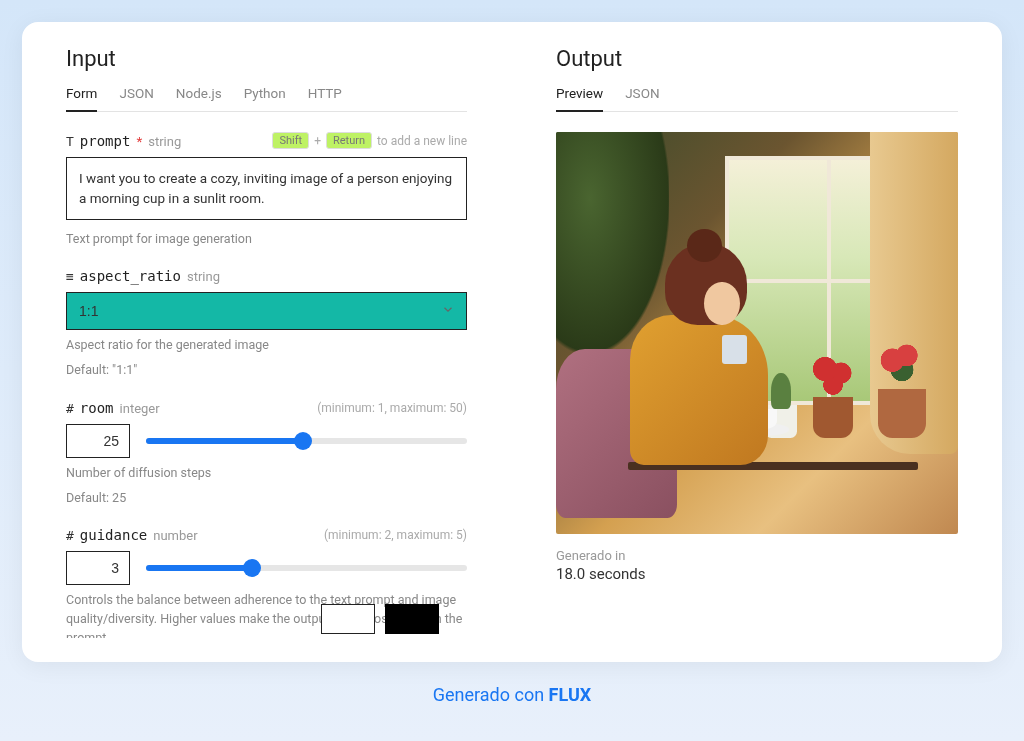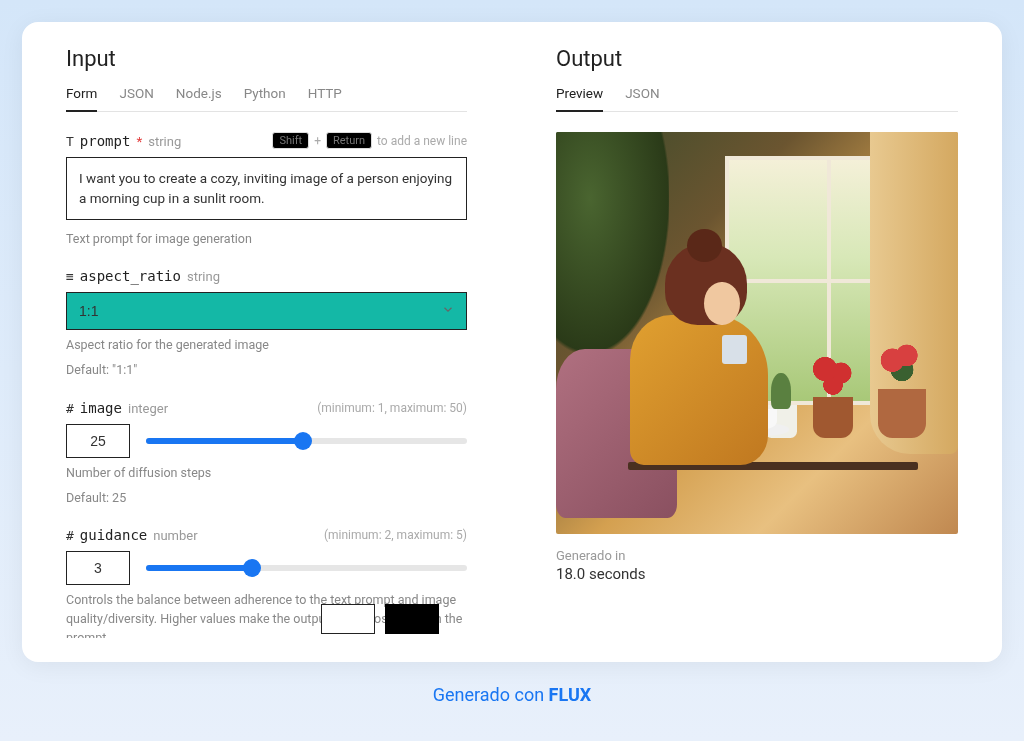--- a/index.html
+++ b/index.html
@@ -74,21 +74,21 @@
     display: flex;
     align-items: center;
     gap: 5px;
   }
   .kbd {
     border: 1px solid #ddd;
     border-radius: 3px;
     padding: 1px 6px;
     font-size: 11px;
     color: #777;
-    background: #000000;
+    background: #bef264;
   }
   .textarea {
     width: 100%;
     border: 1px solid #222;
     padding: 10px 12px;
     font-size: 13.5px;
     color: #333;
     line-height: 1.5;
     min-height: 56px;
     resize: none;
@@ -119,21 +119,21 @@
     pointer-events: none;
     color: #666;
   }
   .slider-row { display: flex; align-items: center; gap: 16px; }
   .num-input {
     width: 64px;
     border: 1px solid #222;
     padding: 8px 10px;
     font-size: 14px;
     color: #333;
-    text-align: center;
+    text-align: right;
   }
   .slider {
     flex: 1;
     height: 8px;
     position: relative;
   }
   .slider-track {
     position: absolute;
     top: 50%;
     transform: translateY(-50%);
@@ -334,21 +334,21 @@
         </span>
       </div>
       <div class="help">Aspect ratio for the generated image</div>
       <div class="help">Default: "1:1"</div>
     </div>
 
     <div class="field">
       <div class="field-header">
         <div class="field-label">
           <span class="ticon">#</span>
-          <span class="name">image</span>
+          <span class="name">room</span>
           <span class="type">integer</span>
         </div>
         <div class="hint-right">(minimum: 1, maximum: 50)</div>
       </div>
       <div class="slider-row">
         <input class="num-input" value="25" style="">
         <div class="slider">
           <div class="slider-track"></div>
           <div class="slider-fill" style="width:49%"></div>
           <div class="slider-thumb" style="left:49%"></div>

